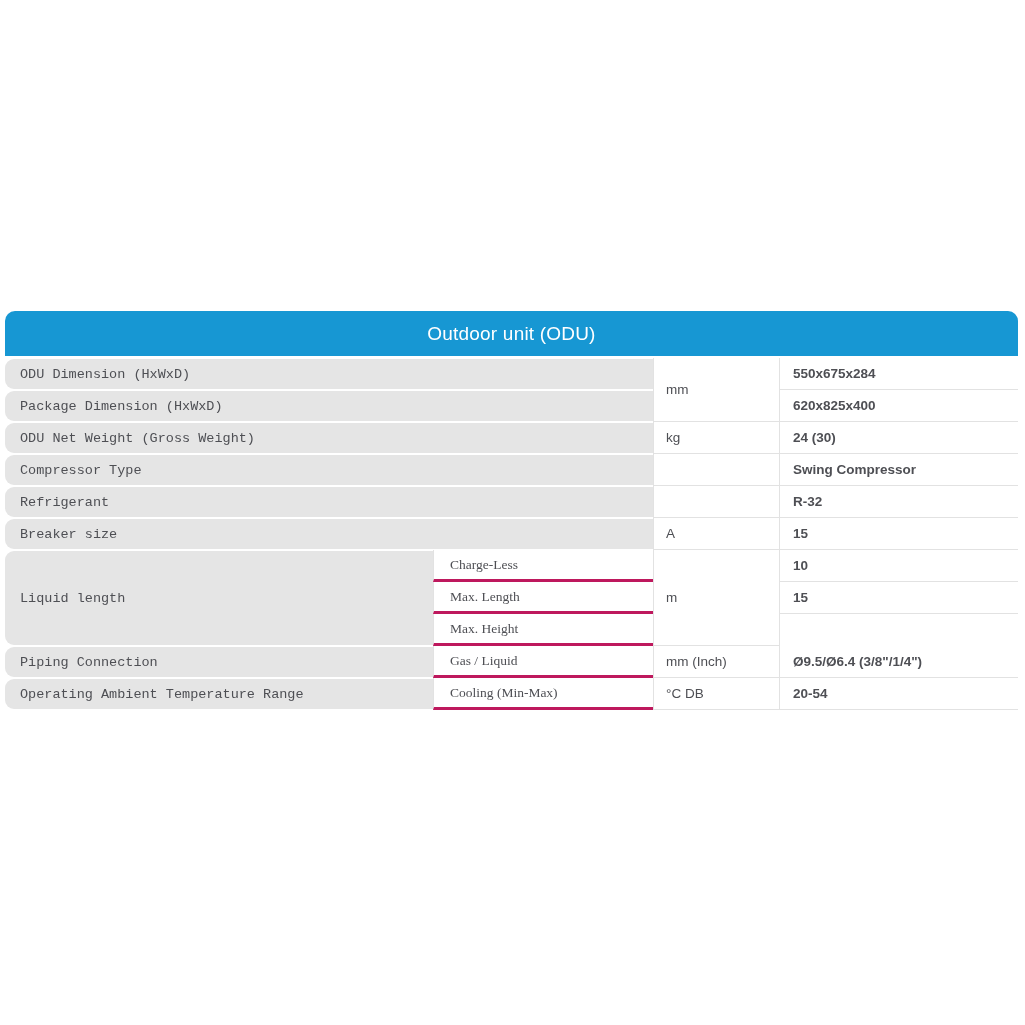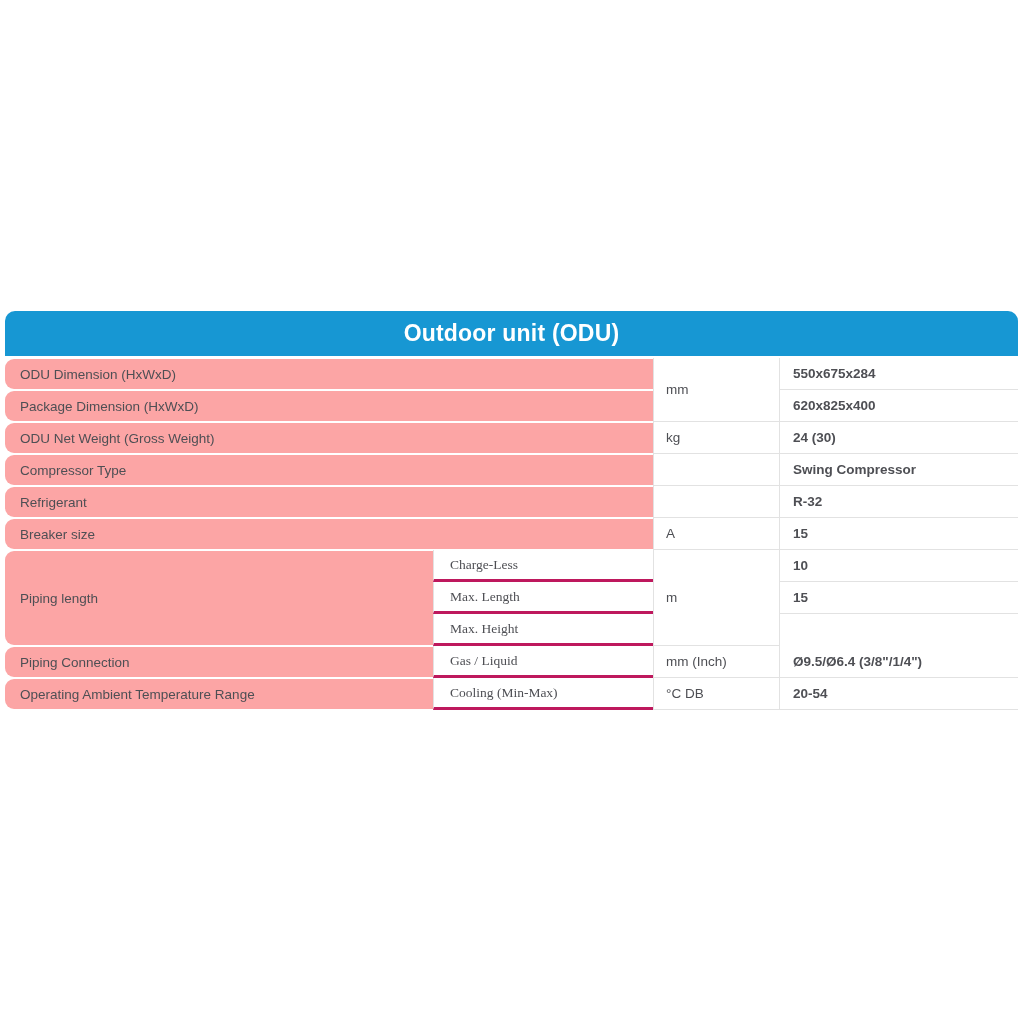--- a/index.html
+++ b/index.html
@@ -19,22 +19,22 @@
   }
 
   .spec-header {
     height: 45px;
     background: #1797d3;
     border-radius: 10px 10px 0 0;
     display: flex;
     align-items: center;
     justify-content: center;
     color: #ffffff;
-    font-size: 23px;
-    font-weight: bold;
+    font-size: 19px;
+    font-weight: normal;
     letter-spacing: 0.2px;
     margin-bottom: 2px;
   }
 
   .spec-grid {
     display: grid;
     grid-template-columns: 428px 220px 127px 238px;
     grid-auto-rows: 32px;
     font-size: 13.5px;
     color: #4e4f54;
@@ -48,28 +48,29 @@
     white-space: nowrap;
     overflow: hidden;
   }
 
   
   .cell.lab { background: transparent; }
   .cell.lab .pill {
     flex: 1;
     align-self: stretch;
     margin: 1px 0;
-    background: #fca5a5;
+    background: #e5e5e5;
     border-radius: 9px 0 0 9px;
     display: flex;
     align-items: center;
     padding-left: 15px;
     box-sizing: border-box;
     overflow: hidden;
     white-space: nowrap;
+    font-family: Liberation Mono, monospace;
   }
 
   .cell.sub {
     border-left: 1px solid #e2e2e2;
     border-bottom: 3px solid #be185d;
     padding-left: 16px;
     font-family: Liberation Serif, serif;
   }
 
   .cell.unit {
@@ -108,21 +109,21 @@
     <div class="cell lab" style="grid-area:4/1/5/3">
       <div class="pill">Compressor Type</div>
     </div>
     <div class="cell lab" style="grid-area:5/1/6/3">
       <div class="pill">Refrigerant</div>
     </div>
     <div class="cell lab" style="grid-area:6/1/7/3">
       <div class="pill">Breaker size</div>
     </div>
     <div class="cell lab" style="grid-area:7/1/10/2">
-      <div class="pill">Piping length</div>
+      <div class="pill">Liquid length</div>
     </div>
     <div class="cell lab" style="grid-area:10/1/11/2">
       <div class="pill">Piping Connection</div>
     </div>
     <div class="cell lab" style="grid-area:11/1/12/2">
       <div class="pill">Operating Ambient Temperature Range</div>
     </div>
 
     <div class="cell sub" style="grid-area:7/2/8/3">Charge-Less</div>
     <div class="cell sub" style="grid-area:8/2/9/3">Max. Length</div>

